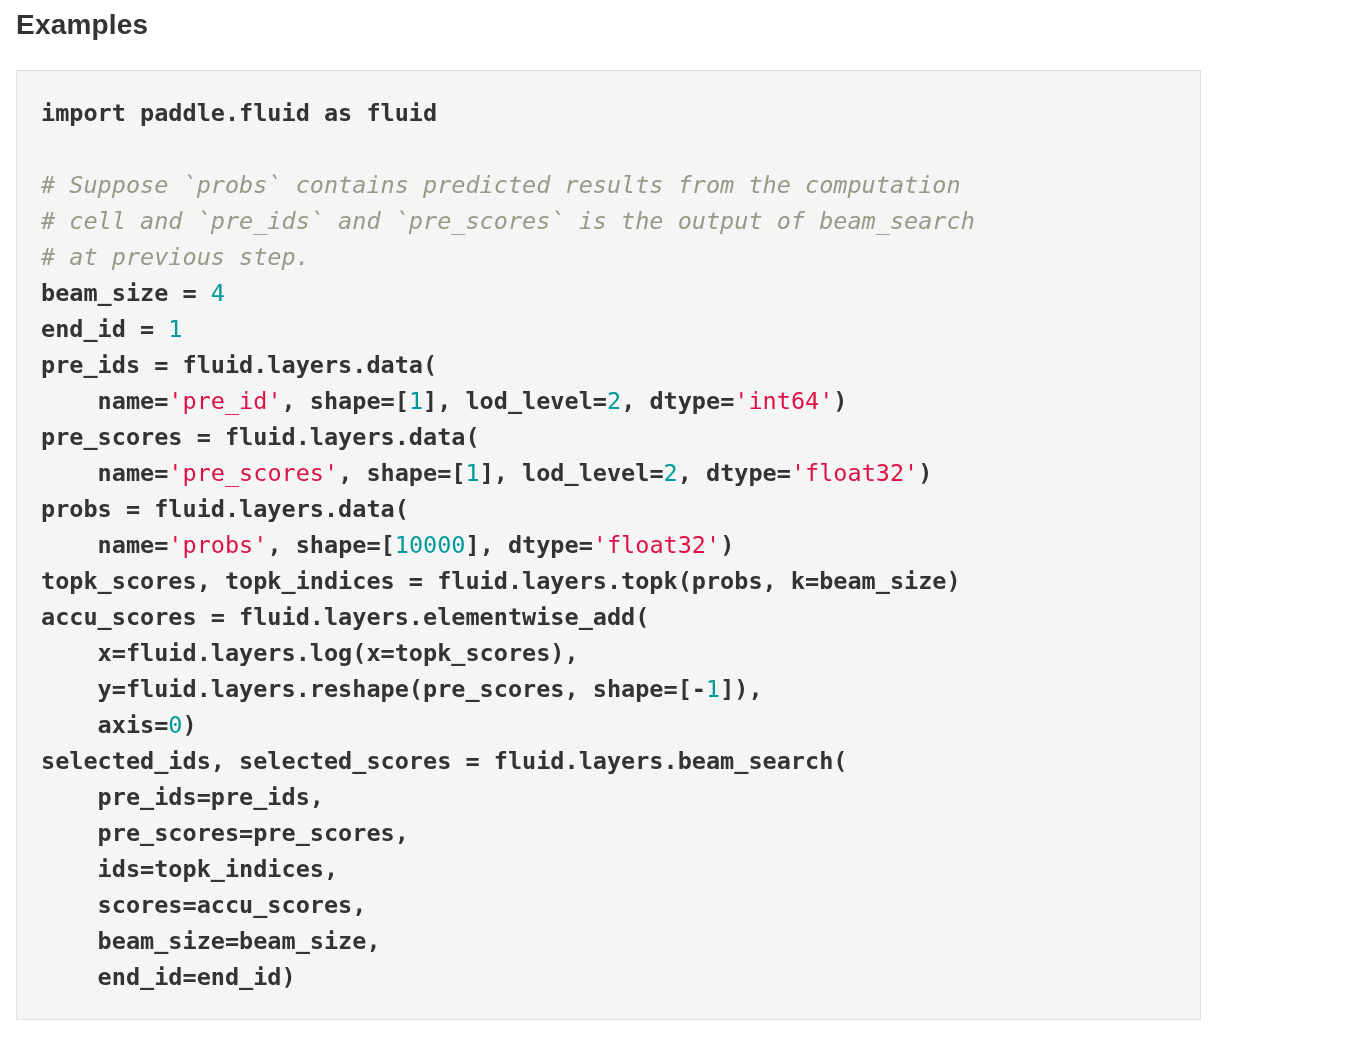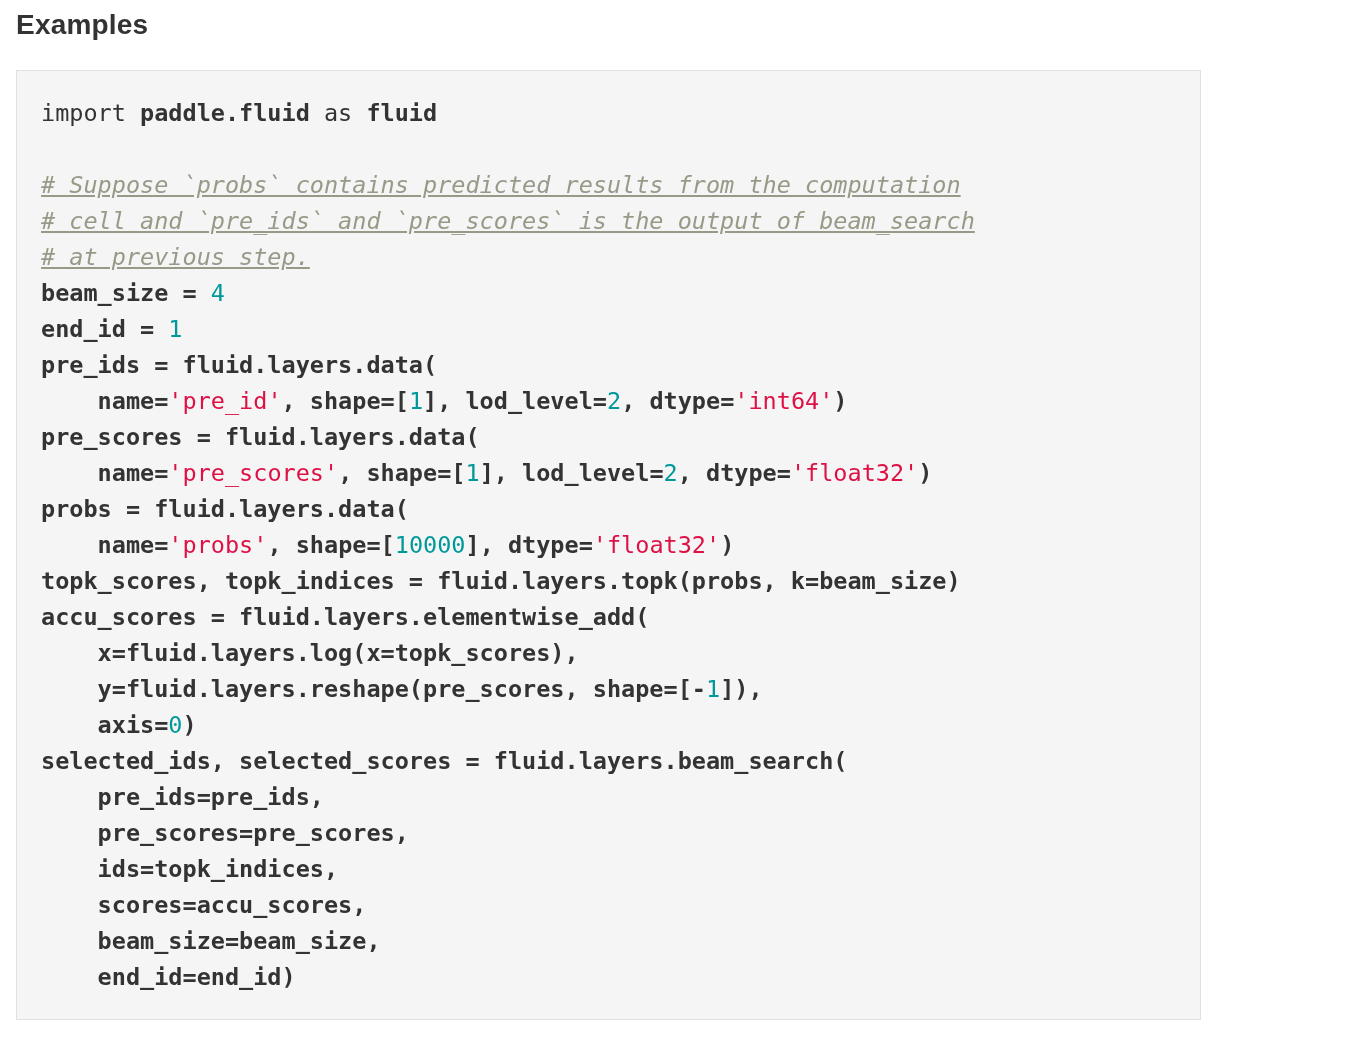--- a/index.html
+++ b/index.html
@@ -45,22 +45,22 @@
     font-family: "DejaVu Sans Mono", "Liberation Mono", monospace;
     font-size: 23.5px;
     line-height: 36px;
     color: var(--text);
   }
   .code-line {
     white-space: pre;
     min-height: 36px;
   }
   .tok-plain   { color: var(--text); font-weight: bold; }
-  .tok-keyword { color: var(--keyword); font-weight: normal; }
-  .tok-comment { color: var(--comment); font-style: italic; text-decoration: underline; }
+  .tok-keyword { color: var(--keyword); font-weight: bold; }
+  .tok-comment { color: var(--comment); font-style: italic; }
   .tok-string  { color: var(--string); }
   .tok-number  { color: var(--number); }
 </style>
 </head>
 <body>
 
 <div class="page">
   <h2 class="page-title">Examples</h2>
 
   <div class="code-block">

